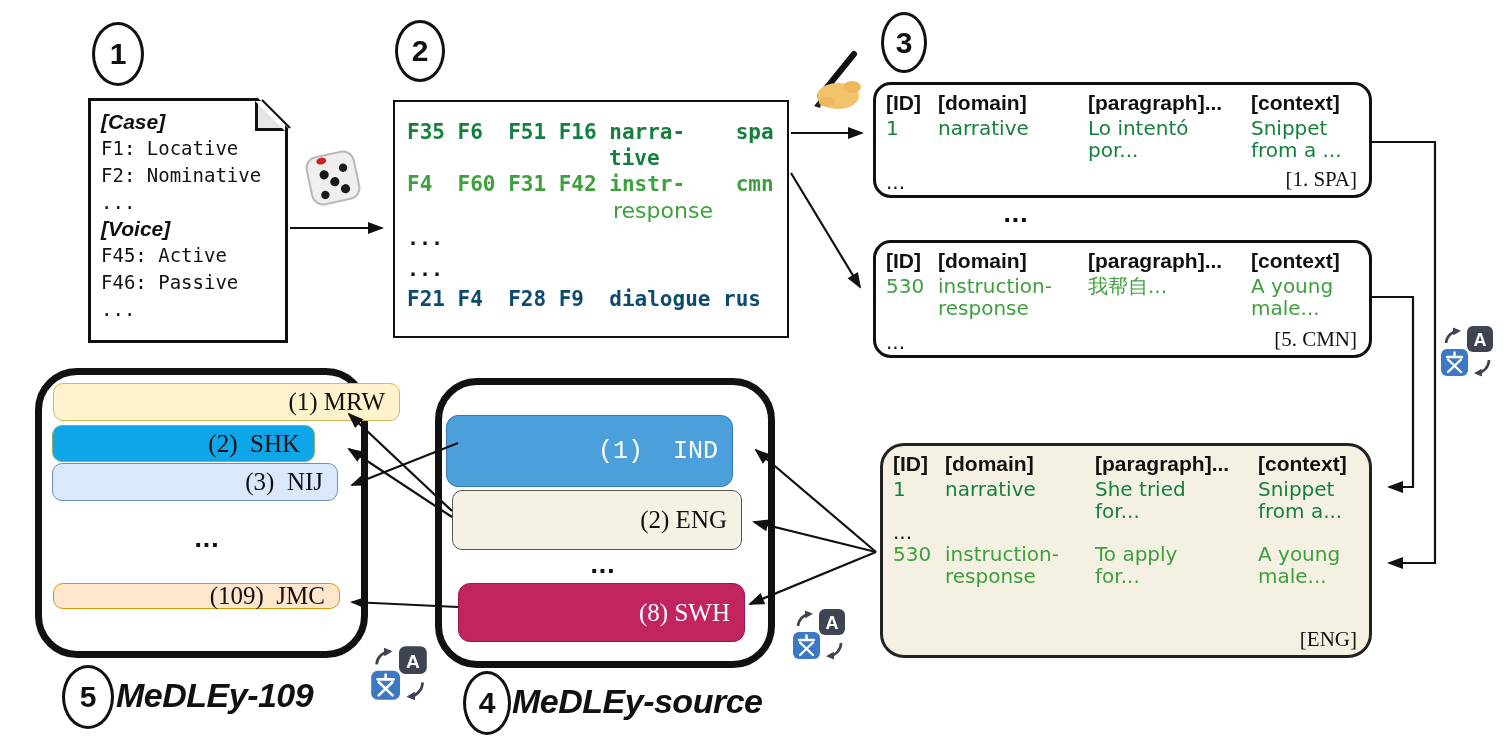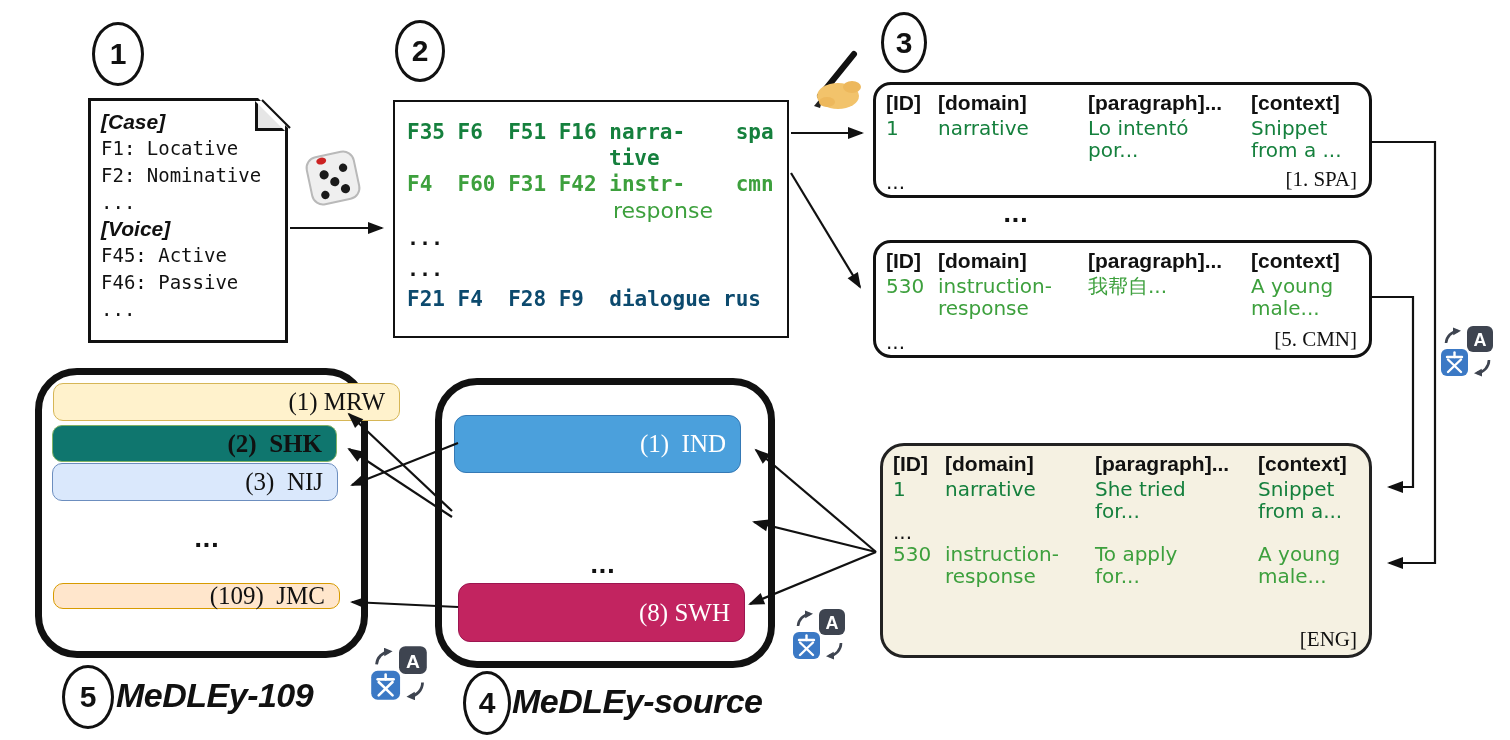--- a/index.html
+++ b/index.html
@@ -147,28 +147,29 @@
     <div class="rowdots">...</div>
     <div class="c grn">530</div>
     <div class="c grn" style="max-width:130px;">instruction-response</div>
     <div class="c grn pcell">To apply for...</div>
     <div class="c grn ccell">A young male...</div>
     <div class="ttag">[ENG]</div>
   </div>
 
   <div class="bigbox" style="left:35px;top:368px;width:333px;height:290px;">
     <div class="m109item" style="left:11px;top:8px;width:347px;height:38px;background:#fff2cc;border:1.5px solid #d6b656;">(1) MRW</div>
-    <div class="m109item" style="left:10px;top:50px;width:285px;height:37px;background:#0f766e;border:1.5px solid #82b366;font-weight:bold;">(2)  SHK</div>
+    <div class="m109item" style="left:10px;top:50px;width:263px;height:37px;background:#0ea5e9;border:1.5px solid #82b366;">(2)  SHK</div>
     <div class="m109item" style="left:10px;top:88px;width:286px;height:38px;background:#dae8fc;border:1.5px solid #6c8ebf;">(3)  NIJ</div>
     <div class="boxdots" style="left:152px;top:152px;">...</div>
     <div class="m109item" style="left:11px;top:208px;width:287px;height:26px;background:#ffe6cc;border:1.5px solid #d79b00;">(109)  JMC</div>
   </div>
 
   <div class="bigbox" style="left:435px;top:378px;width:340px;height:290px;">
-    <div class="srcitem" style="left:12px;top:30px;width:287px;height:58px;background:#4ba0dc;border:1.5px solid #3579b5;border-radius:12px;color:#fff;">(1)  IND</div>
+    <div class="srcitem" style="left:4px;top:30px;width:287px;height:72px;background:#4ba0dc;border:1.5px solid #3579b5;border-radius:12px;color:#fff;font-family:Liberation Mono, monospace;">(1)  IND</div>
+    <div class="srcitem" style="left:10px;top:105px;width:290px;height:60px;background:#f6f2e3;border:1.5px solid #555;color:#111;">(2) ENG</div>
     <div class="boxdots" style="left:148px;top:168px;">...</div>
     <div class="srcitem" style="left:16px;top:198px;width:287px;height:59px;background:#c22460;border:1.5px solid #9c1550;border-radius:12px;color:#fff;">(8) SWH</div>
   </div>
 
   <div class="btitle" style="left:116px;top:676px;">MeDLEy-109</div>
   <div class="btitle" style="left:512px;top:682px;">MeDLEy-source</div>
 
   <div class="icon" style="left:1438px;top:323px;">
     <svg width="58" height="58" viewBox="0 0 58 58">
       <rect x="29" y="3" width="26" height="26" rx="6" fill="#3e4450"></rect>

